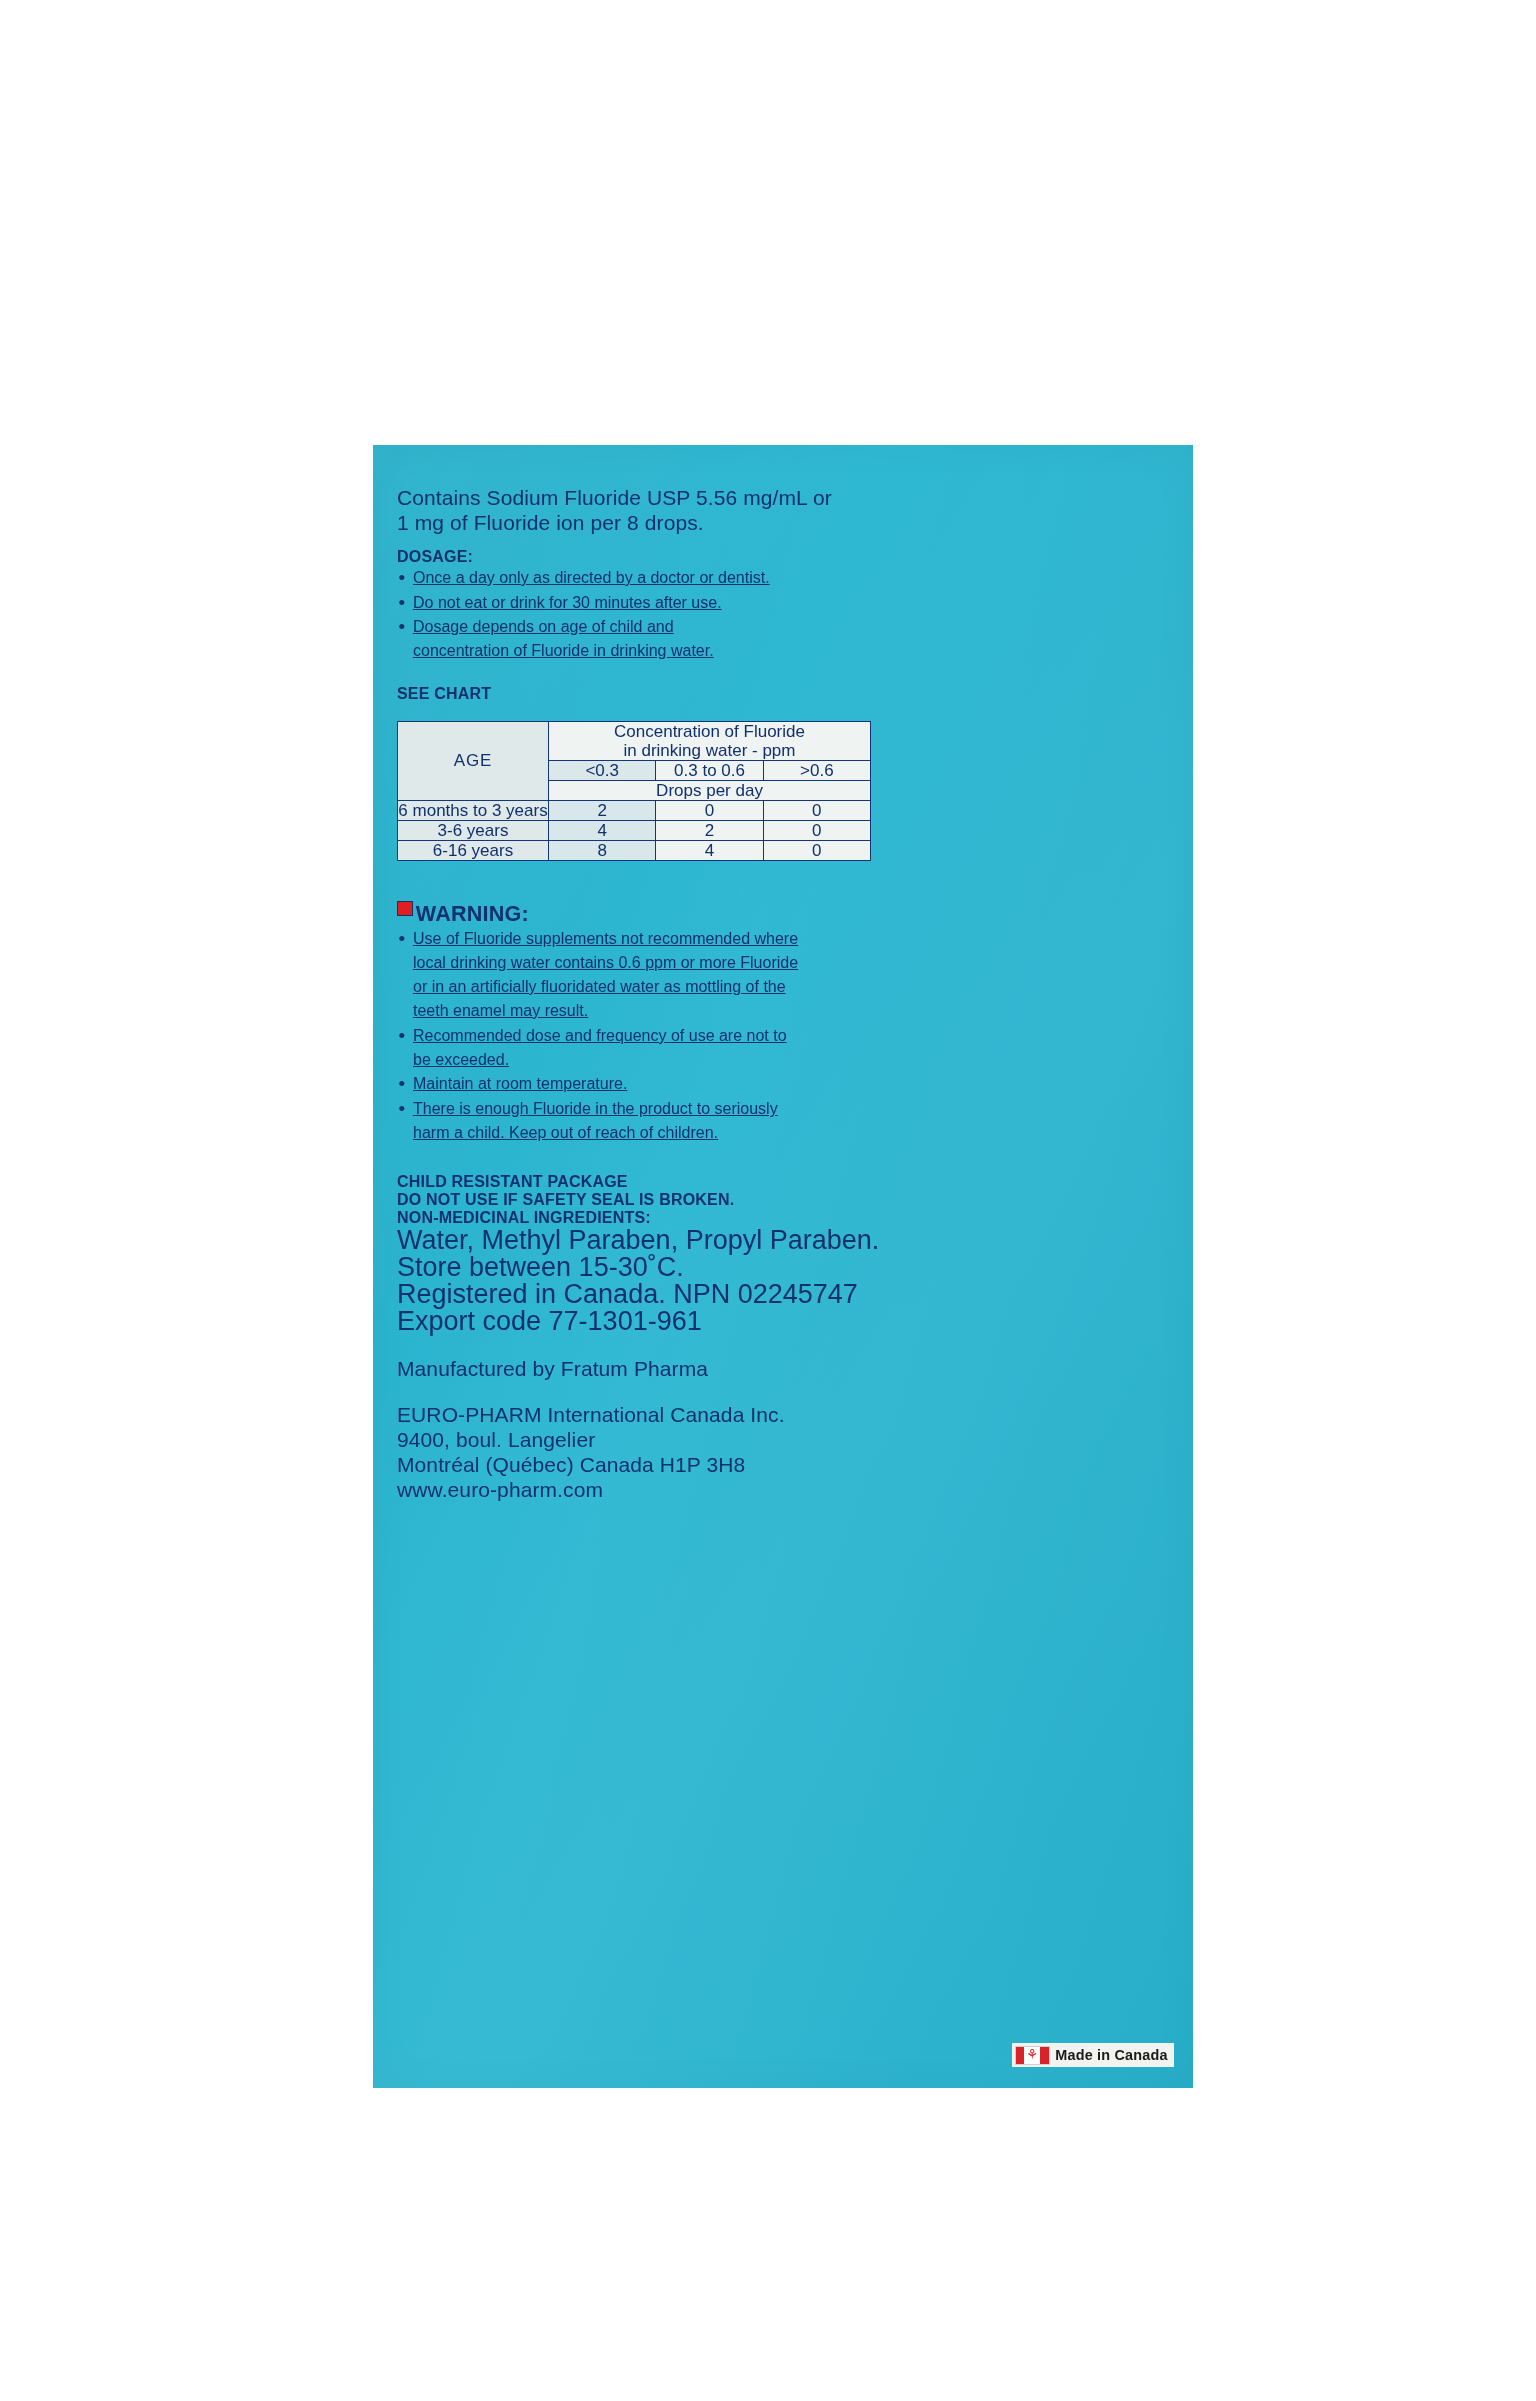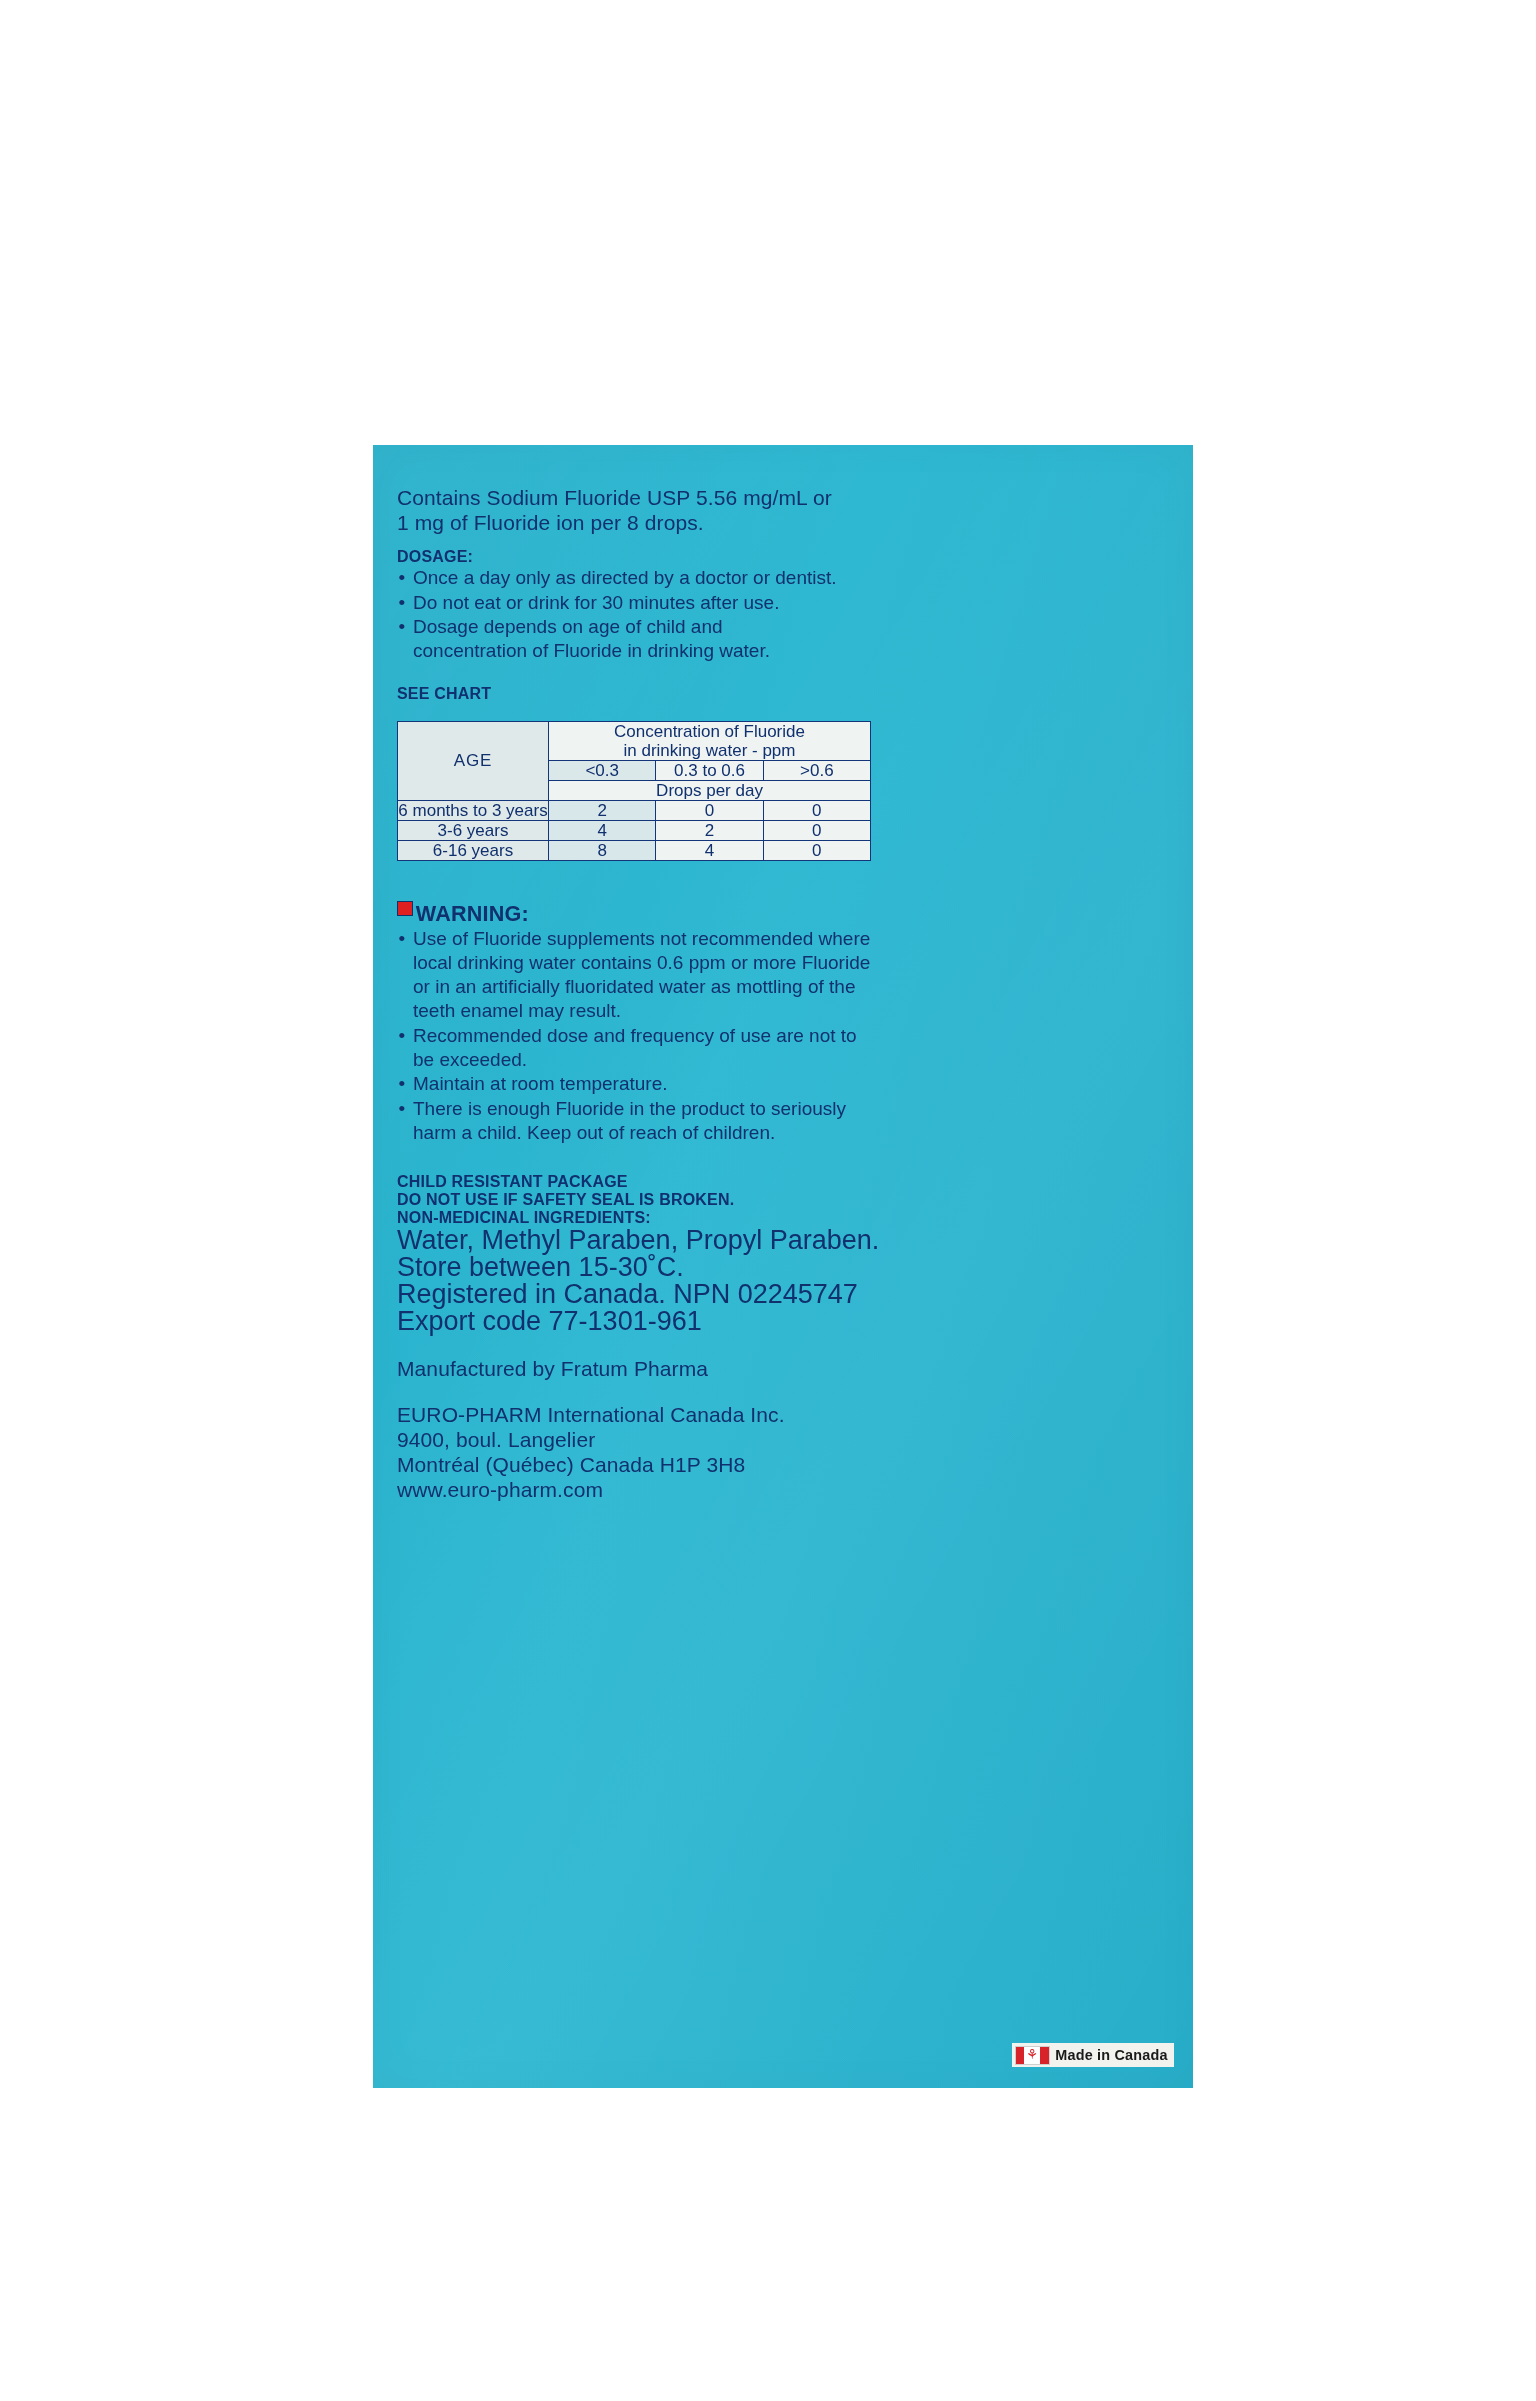--- a/index.html
+++ b/index.html
@@ -65,24 +65,25 @@
   .gap-lg { height: 27px; }
 
   ul.bullets {
     list-style: none;
     margin: 0;
     padding: 0;
   }
   ul.bullets > li {
     position: relative;
     padding-left: 16px;
-    font-size: 19px;
+    font-size: 16px;
     line-height: 24px;
     color: #11306e;
     margin-bottom: 0.8px;
+    text-decoration: underline;
   }
   ul.bullets > li::before {
     content: "\2022";
     position: absolute;
     left: 1.6px;
     top: 0;
     font-size: 19px;
     line-height: 24px;
   }
   ul.bullets > li .cont {

